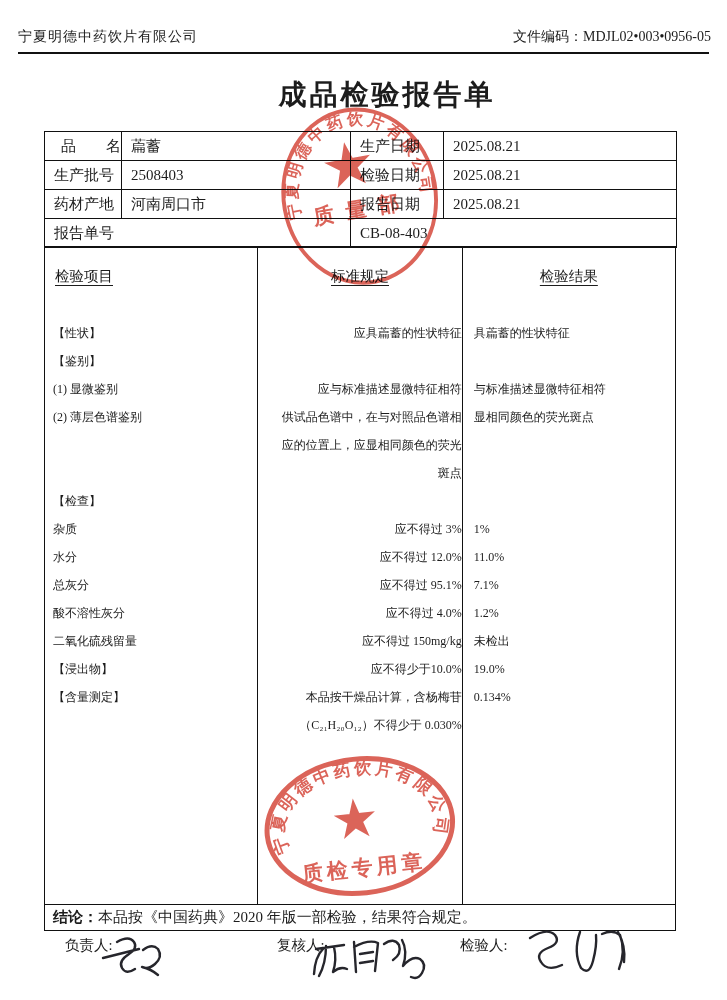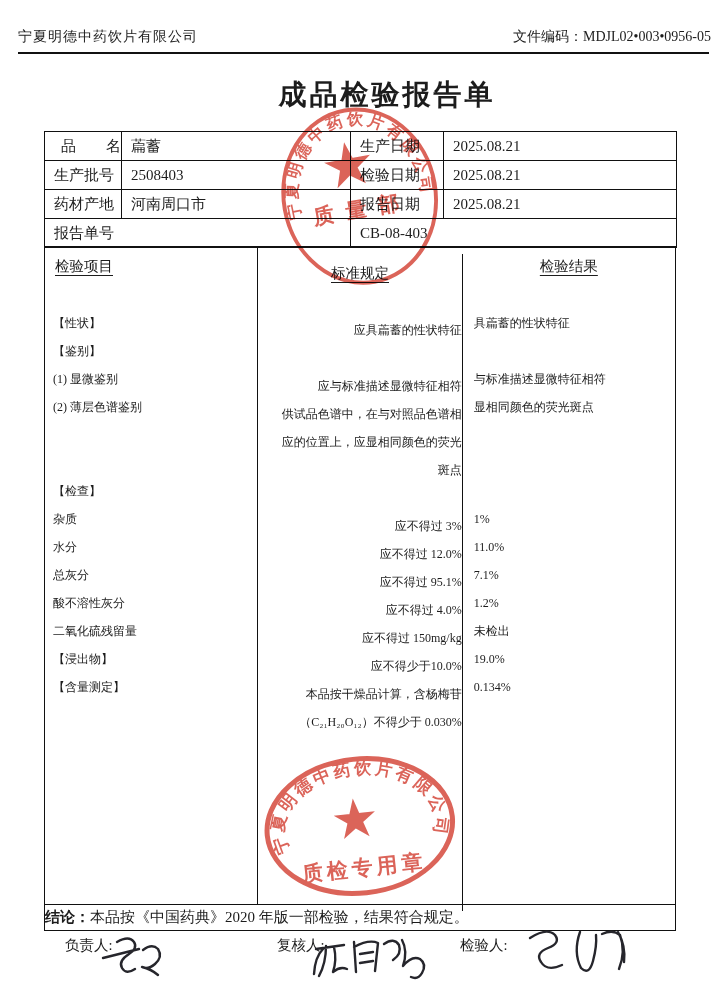--- a/index.html
+++ b/index.html
@@ -22,37 +22,37 @@
 
   
   table.info { position:absolute; left:44px; top:131px; border-collapse:collapse; table-layout:fixed; }
   table.info td { border:1px solid #111; height:29px; font-size:15px; overflow:hidden;
                   padding:0 0 0 9px; white-space:nowrap; }
   td.just { text-align:right; }
 
   
   .main-section { left:44px; top:246px; width:632px; height:659px;
                   border:1px solid #111; display:flex; }
-  .mcol { height:100%; padding-top:8px; }
+  .mcol { height:100%; padding-top:18px; }
   .mcol-1 { width:214px; border-right:1px solid #111; }
-  .mcol-2 { width:205px; border-right:1px solid #111;margin-top:7px; }
+  .mcol-2 { width:205px; border-right:1px solid #111; }
   .mcol-3 { width:213px; }
   .col-header { font-size:14.5px; height:22px; line-height:22px; margin-bottom:32px; }
   .mcol-1 .col-header { padding-left:10px; text-align:left; }
   .mcol-2 .col-header, .mcol-3 .col-header { text-align:center; }
   .col-header span { text-decoration:underline; text-underline-offset:4px; }
   .rline { height:28px; line-height:28px; font-size:12px; white-space:nowrap; overflow:hidden; }
   .mcol-1 .rline { padding-left:8px; }
   .mcol-2 .rline { padding-left:8px;text-align:right; }
   .mcol-3 .rline { padding-left:11px; }
 
   
   .conclusion { left:44px; top:904px; width:632px; height:27px;
                 border:1px solid #111; font-size:15px; line-height:25px;
-                white-space:nowrap; }
+                padding-left:8px; white-space:nowrap; }
   .conclusion .b { font-weight:bold; }
 
   
   .sig-label { font-size:14.5px; top:936px;margin-left:12px; }
   .sig-svg path { fill:none; stroke:#26262c; stroke-width:2.4; stroke-linecap:round; stroke-linejoin:round; }
 
   
   .stamp { mix-blend-mode:multiply; opacity:0.85; pointer-events:none; }
   .stamp text { fill:#d5483c; font-weight:bold; }
   .stamp .ring { fill:none; stroke:#d5483c; }

